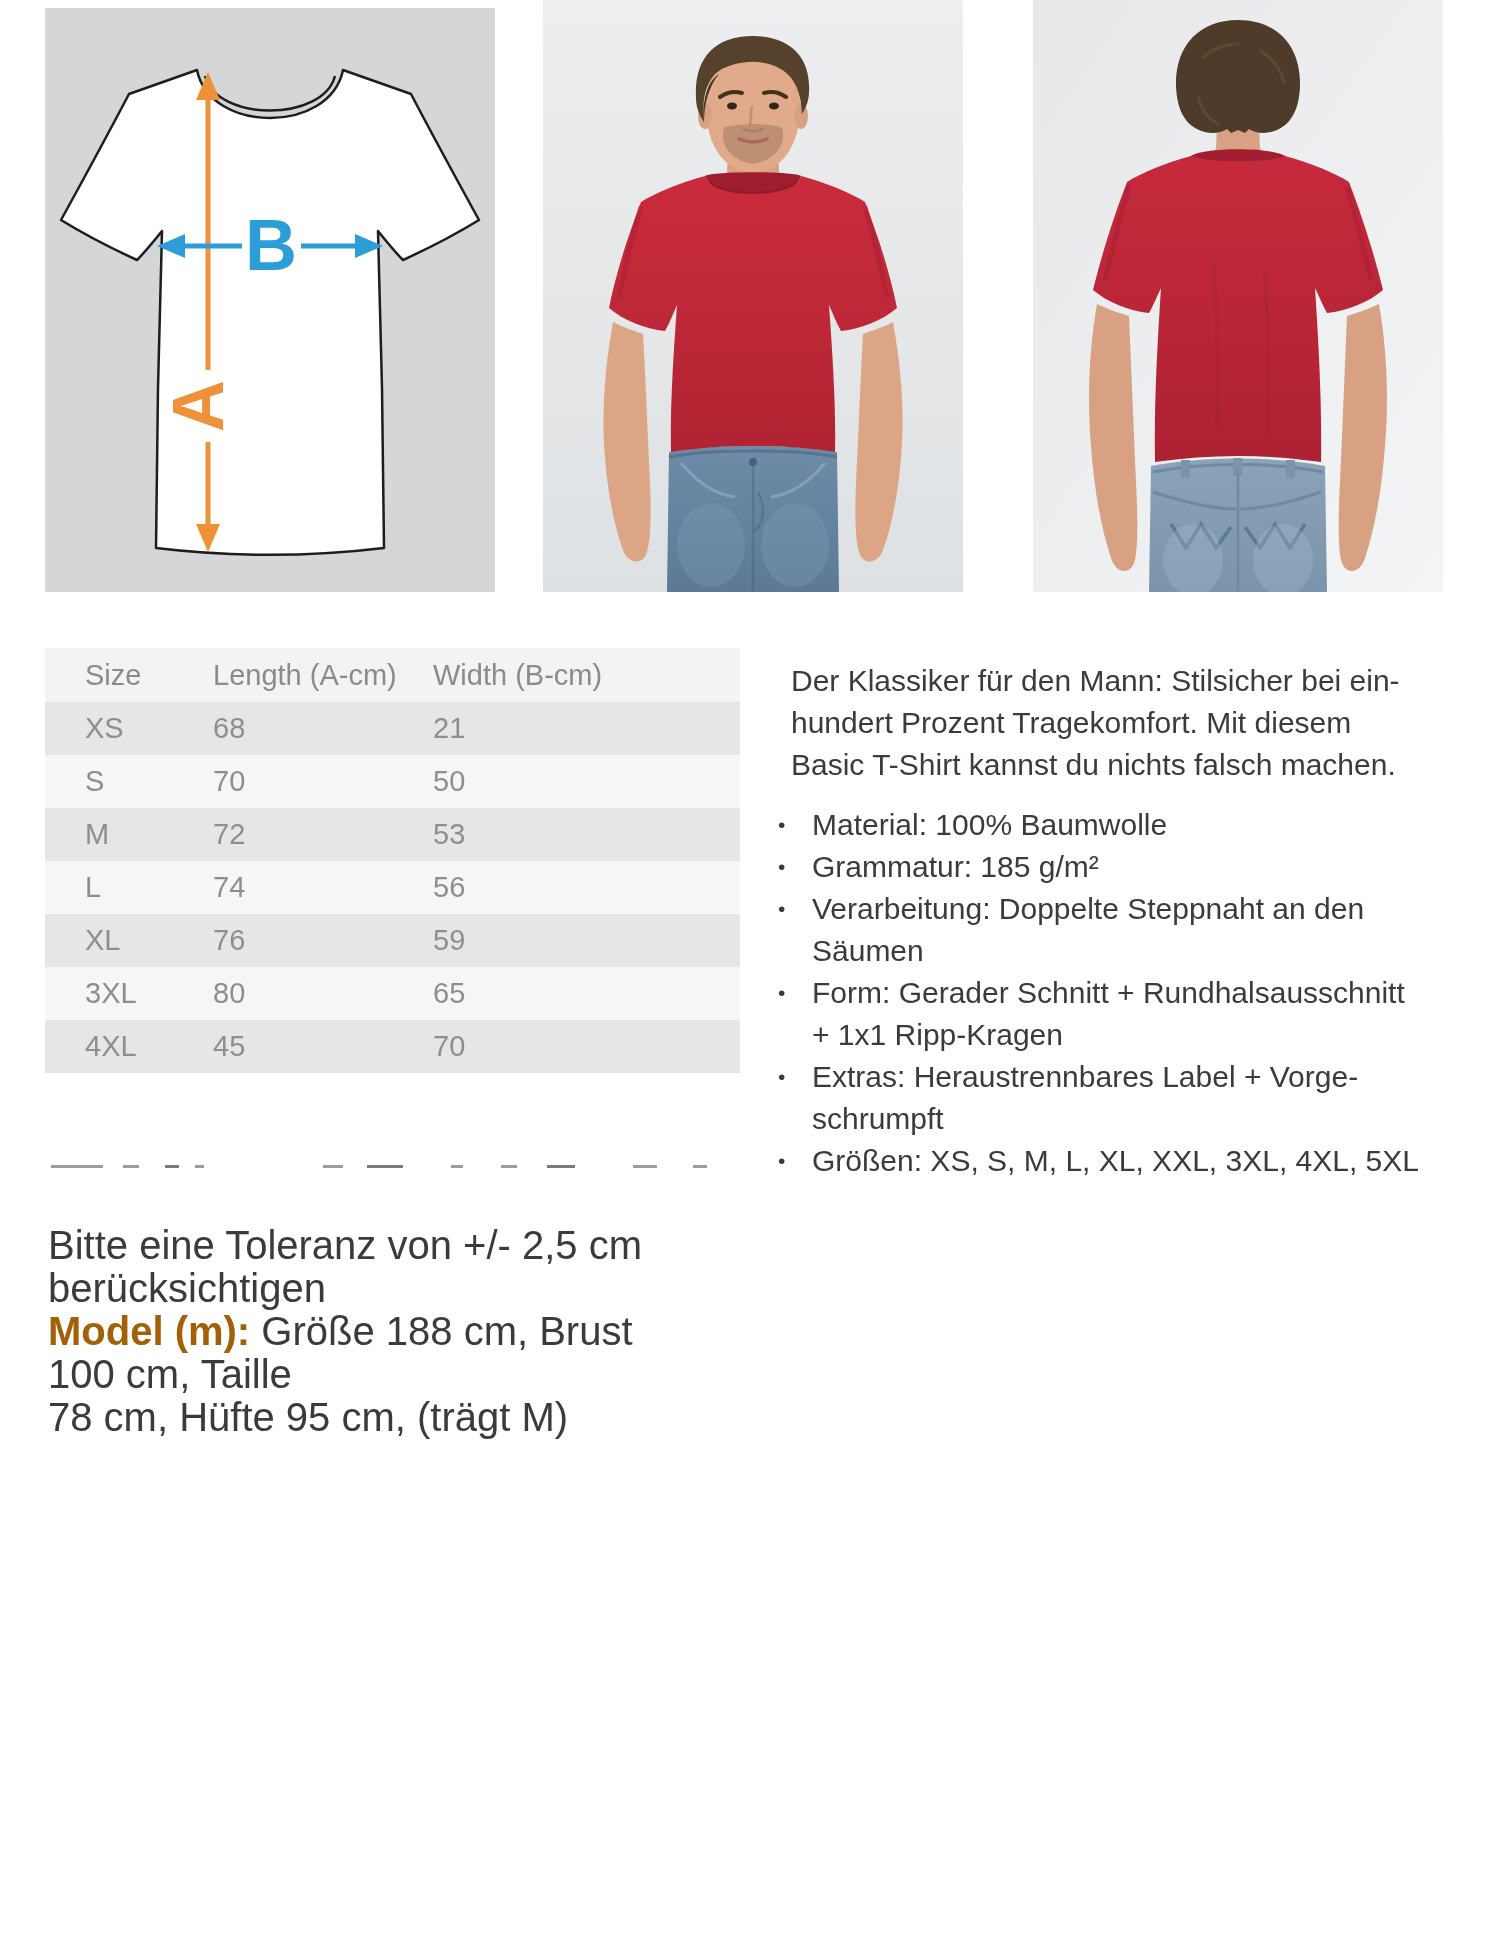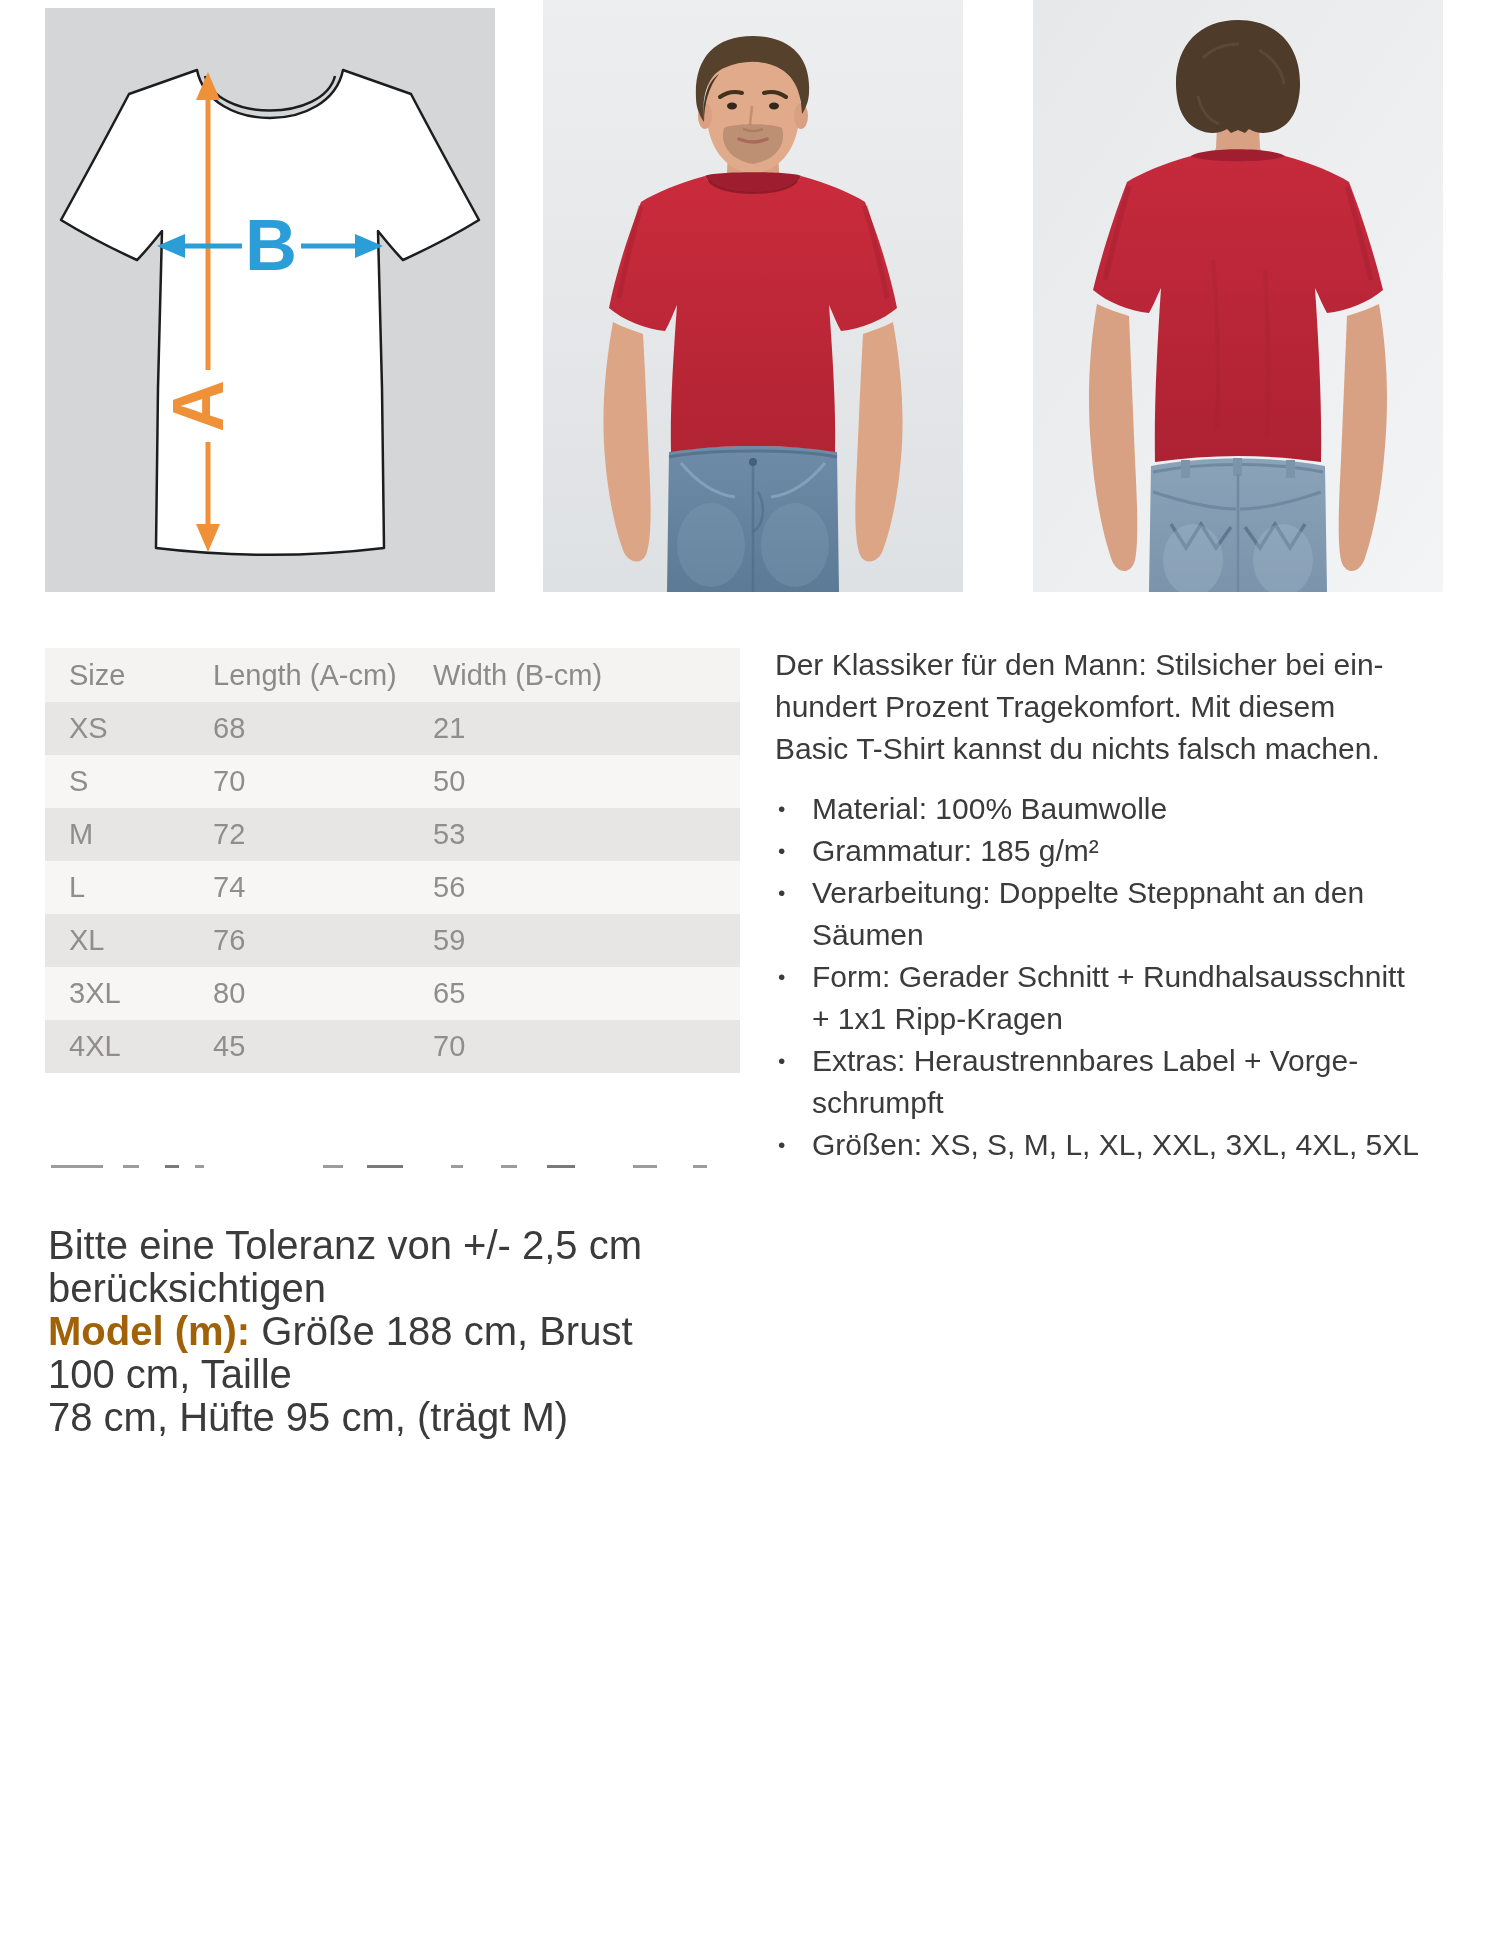--- a/index.html
+++ b/index.html
@@ -12,32 +12,32 @@
   #photo-front{left:543px;width:420px;height:592px;}
   #photo-back{left:1033px;width:410px;height:592px;}
   .imgbox svg{display:block;}
 
   
   #size-table-wrap{position:absolute;left:45px;top:648px;width:695px;}
   table.sizes{border-collapse:collapse;table-layout:fixed;width:695px;
               font-size:29px;color:#8f8e8c;}
   table.sizes th{font-weight:normal;text-align:left;height:52px;background:#f4f3f1;color:#8c8b89;}
   table.sizes td{height:51px;}
-  table.sizes th:first-child, table.sizes td:first-child{padding-left:24px;}
+  table.sizes th:first-child, table.sizes td:first-child{padding-left:40px;}
   table.sizes tbody tr:nth-child(odd){background:#e8e6e4;}
   table.sizes tbody tr:nth-child(even){background:#f7f6f4;}
 
   
   #artifact{position:absolute;left:45px;top:1164px;width:695px;height:6px;overflow:hidden;}
   #artifact span{position:absolute;top:1px;height:3px;background:#9c9c9c;display:block;}
 
   
   #description{position:absolute;left:775px;top:644px;width:720px;color:#3b3b3b;
                font-size:30px;line-height:42px;}
-  #description .intro{margin:0;white-space:pre-line;}
+  #description .intro{margin:16px;white-space:pre-line;}
   ul.features{list-style:none;margin:18px 0 0 0;padding:0;}
   ul.features li{display:flex;align-items:flex-start;}
   ul.features .dot{width:37px;flex:0 0 37px;font-size:21px;line-height:42px;padding-left:3px;box-sizing:border-box;}
   ul.features .btext{white-space:pre-line;flex:1;}
 
   
   #note{position:absolute;left:48px;top:1224px;width:660px;color:#3b3b3b;
         font-size:40px;line-height:43px;}
   #note p{margin:0;white-space:pre-line;}
   #note b{color:#a16207;}

